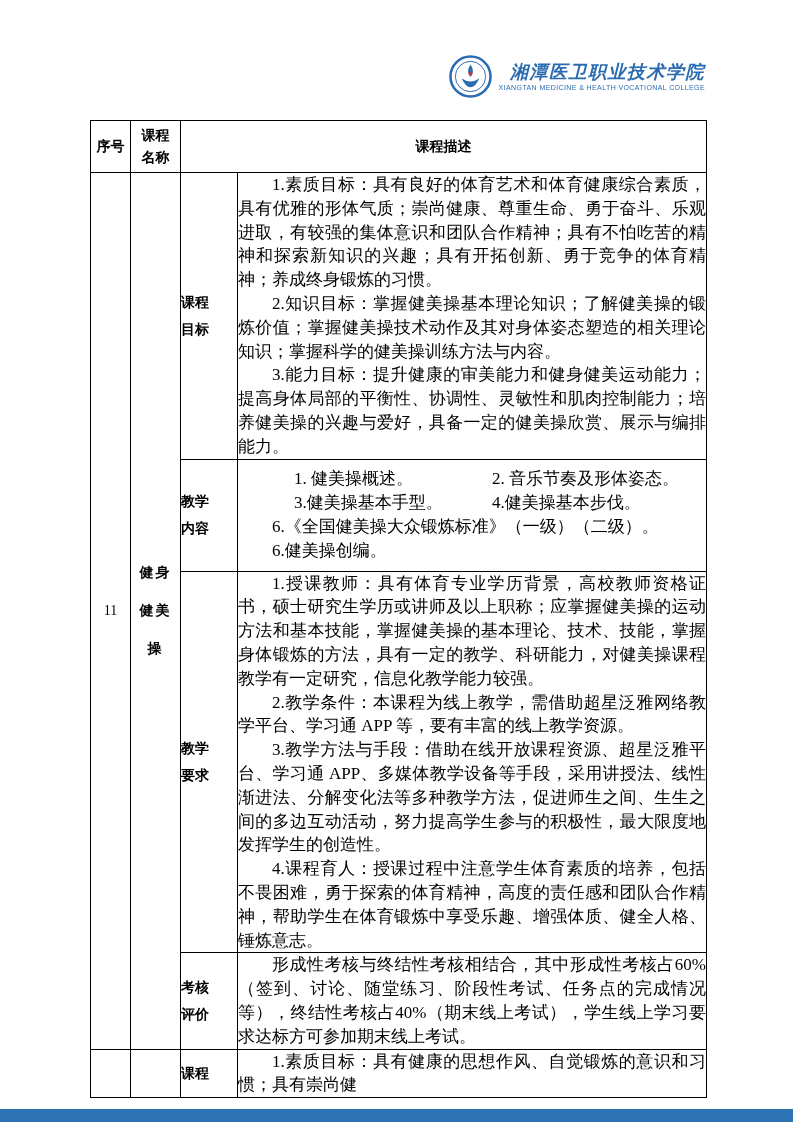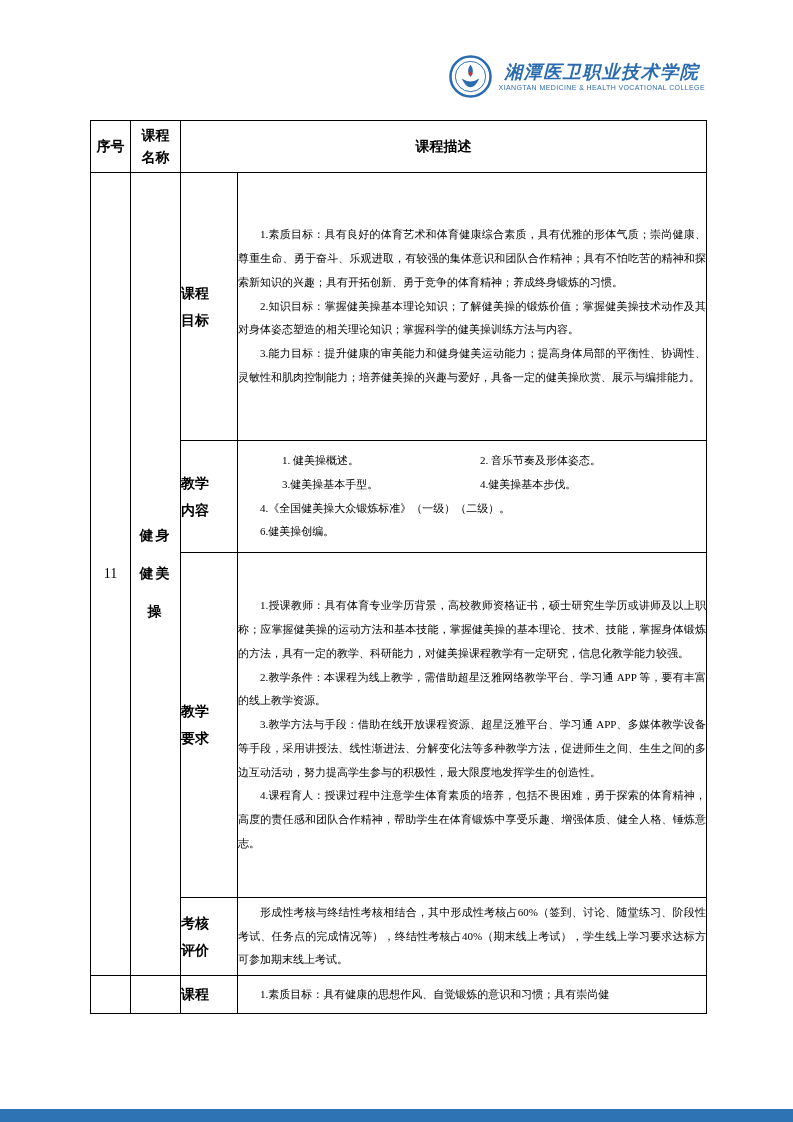--- a/index.html
+++ b/index.html
@@ -18,21 +18,21 @@
   
   .logo {
     position: absolute;
     top: 55px;
     right: 88px;
     display: flex;
     align-items: center;
     gap: 7px;
   }
   .logo-emblem { width: 43px; height: 43px; flex: 0 0 auto; }
-  .logo-textcol { display: flex; flex-direction: column; align-items: center; }
+  .logo-textcol { display: flex; flex-direction: column; align-items: flex-end; }
   .logo-zh {
     color: #2b6cb0;
     font-size: 18px;
     font-weight: bold;
     font-style: italic;
     letter-spacing: 1.5px;
     line-height: 20px;
     white-space: nowrap;
   }
   .logo-en {
@@ -98,21 +98,21 @@
     padding: 3px 3px 3px 7px;
     vertical-align: middle;
     line-height: 27px;
   }
   .lbl-line { display: block; }
   .cell-label-top { vertical-align: top; padding-top: 5px; }
 
   .cell-content {
     vertical-align: top;
     padding: 5px 9px 4px 8px;
-    font-size: 11px;
+    font-size: 17px;
     line-height: 23.8px;
     text-align: justify;
   }
   .para { margin: 0; text-indent: 2em; }
 
   .tc-line { padding-left: 2em; white-space: nowrap; }
   .tc-left { display: inline-block; width: 198px; margin-left: 22px; }
 
   
   .footer-bar {
@@ -185,21 +185,21 @@
         <span class="lbl-line">内容</span>
       </td>
       <td class="cell-content">
         <div class="tc-line">
           <span class="tc-left">1. 健美操概述。</span><span>2. 音乐节奏及形体姿态。</span>
         </div>
         <div class="tc-line">
           <span class="tc-left">3.健美操基本手型。</span><span>4.健美操基本步伐。</span>
         </div>
         <div class="tc-line">
-          <span>4.《全国健美操大众锻炼标准》（一级）（二级）。</span>
+          <span>6.《全国健美操大众锻炼标准》（一级）（二级）。</span>
         </div>
         <div class="tc-line">
           <span>6.健美操创编。</span>
         </div>
       </td>
     </tr>
 
     <tr class="row-requirements">
       <td class="cell-label">
         <span class="lbl-line">教学</span>

